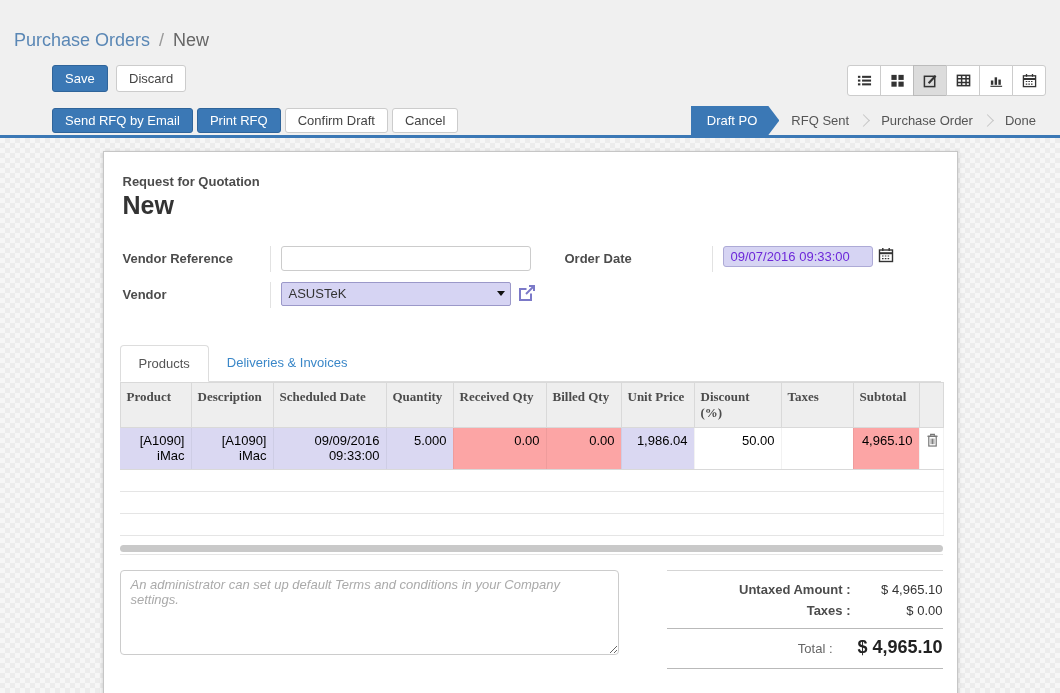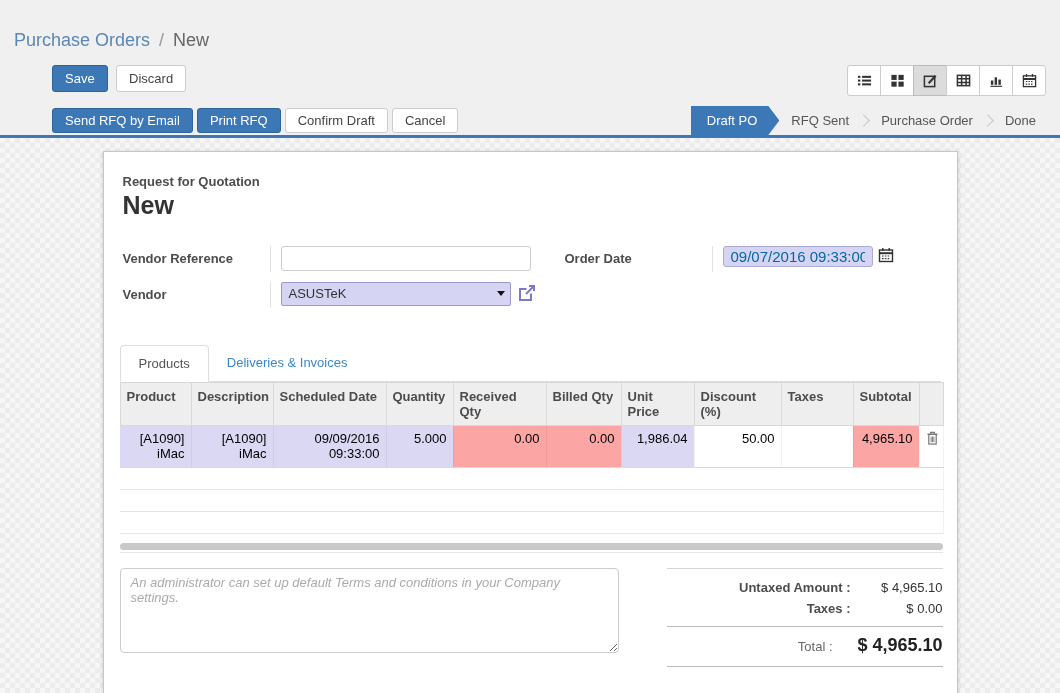--- a/index.html
+++ b/index.html
@@ -66,35 +66,35 @@
   .select-box { position:relative; width:230px; height:24px; background:#d6d4f3;
     border:1px solid #9b98c9; border-radius:2px; font-size:13px; color:#333;
     line-height:22px; padding:0 18px 0 7px; cursor:pointer; }
   .select-caret { position:absolute; right:5px; top:8px; width:0; height:0;
     border-left:4px solid transparent; border-right:4px solid transparent; border-top:5px solid #111; }
   .ext-link { margin-left:7px; cursor:pointer; display:flex; align-items:center; background:none; border:none; padding:0; }
 
   .txt-input { width:250px; height:25px; border:1px solid #ccc; border-radius:3px;
     font-size:13px; color:#333; padding:0 7px; font-family:inherit; }
   .date-input { width:150px; height:21px; background:#d6d4f3; border:1px solid #adaad6;
-    border-radius:3px; font-size:15px; color:#0369a1; padding:0 7px; font-family:inherit; }
+    border-radius:3px; font-size:13px; color:#6d28d9; padding:0 7px; font-family:inherit; }
   .cal-btn { margin-left:5px; background:none; border:none; padding:0; cursor:pointer; display:flex; }
 
   
   .notebook { margin-top:26px; }
   .tabs { display:flex; border-bottom:1px solid #ddd; padding-left:0; }
   .tab { font-size:13px; padding:10px 18px; cursor:pointer; position:relative; top:1px; }
   .tab.active { color:#555; background:#fff; border:1px solid #ddd; border-bottom-color:#fff;
     border-radius:4px 4px 0 0; }
   .tab.inactive { color:#3a87c8; }
 
   
   table.lines { border-collapse:collapse; width:823px; font-size:13px; table-layout:fixed; }
   .lines th { background:#eee; border:1px solid #d9d9d9; color:#4c4c4c; font-weight:bold;
-    text-align:left; padding:6px 6px; vertical-align:top; }
+    text-align:left; padding:6px 6px; vertical-align:top;font-family:Liberation Serif, serif; }
   .lines td { padding:5px 6px; vertical-align:top; border-right:1px solid rgba(0,0,0,0.05);text-align:right; }
   .lines tr.data-row td { border-bottom:1px solid #d9d9d9; height:42px; }
   .num { text-align:right; }
   .cell-purple { background:#dad8f2; }
   .cell-gray { background:#fca5a5; }
   .cell-white { background:#fff; }
   .add-row td { border-bottom:1px solid #e0e0e0; padding:8px 6px; }
   .add-link { color:#357cba; font-weight:bold; font-size:13px; cursor:pointer; }
   .empty-row td { border-bottom:1px solid #e5e5e5; height:22px; }
   .trash-btn { background:none; border:none; padding:0; cursor:pointer; display:block; margin:0 auto; }

